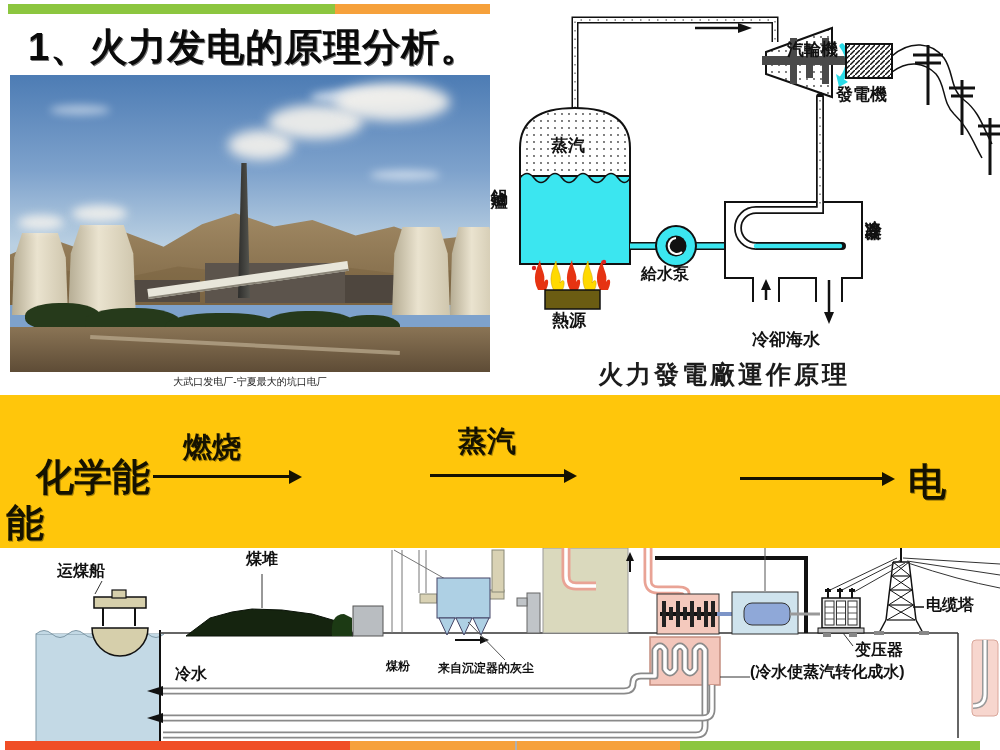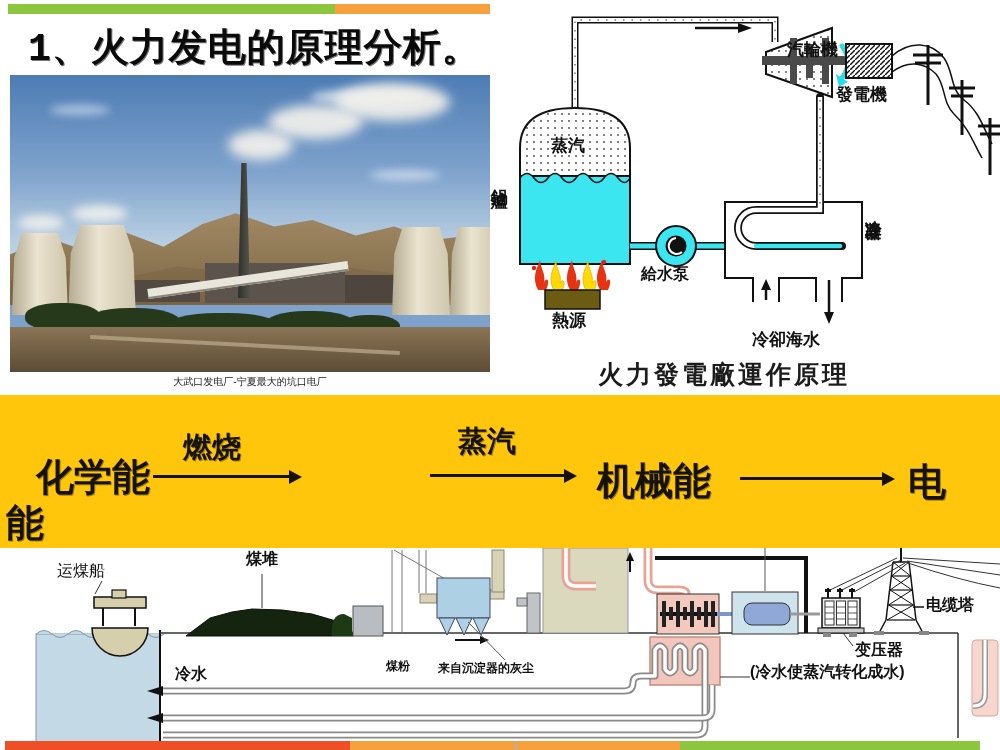--- a/index.html
+++ b/index.html
@@ -3,21 +3,21 @@
 <meta charset="utf-8">
 <style>
   html,body{margin:0;padding:0;}
   body{width:1000px;height:750px;position:relative;background:#ffffff;overflow:hidden;
        font-family:"Liberation Sans",sans-serif;}
   .abs{position:absolute;}
   
   .bar{position:absolute;height:10px;top:4px;}
   .bbar{position:absolute;height:9px;top:741px;}
   
-  #slide-title{left:28px;top:22px;width:560px;font-family:Liberation Mono, monospace;
+  #slide-title{left:28px;top:22px;width:560px;font-family:Liberation Sans, sans-serif;
     font-weight:bold;font-size:38px;color:#0a0a0a;letter-spacing:1px;
     text-shadow:1px 1px 0 #777;}
   
   #photo{left:10px;top:75px;width:480px;height:297px;overflow:hidden;background:#7ea2cc;}
   #photo .sky{left:0;top:0;width:480px;height:200px;
     background:linear-gradient(180deg,#4d7cb4 0%,#7ea2cc 48%,#bad0e2 85%);}
   .cloud{background:#fff;border-radius:50%;filter:blur(4px);opacity:.65;}
   .smoke{background:#f3f1ec;border-radius:50%;filter:blur(6px);opacity:.92;}
   .mounts{left:0;top:118px;width:480px;height:112px;
     background:linear-gradient(180deg,#a8906a 0%,#8a7350 70%,#7c6647 100%);
@@ -192,21 +192,20 @@
 <div class="dlab v" style="left:864px;top:206px;">冷凝器</div>
 <div class="dlab" style="left:752px;top:331px;text-align:right;">冷卻海水</div>
 <div class="abs" id="plant-title">火力發電廠運作原理</div>
 
 <div class="abs" id="banner" style="background-color: rgb(255, 198, 11);">
   <div class="enode" style="left:36px;top:57px;">化学能</div>
   <div class="alabel" style="left:183px;top:33px;">燃烧</div>
   <div class="farrow" style="left:153px;top:80px;width:136px;"></div>
   <div class="alabel" style="left:458px;top:27px;">蒸汽</div>
   <div class="farrow" style="left:430px;top:79px;width:134px;"></div>
-  <div class="enode" style="left:597px;top:61px;">机械能</div>
   <div class="farrow" style="left:740px;top:82px;width:142px;"></div>
   <div class="enode" style="left:908px;top:62px;">电</div>
   <div class="enode" style="left:6px;top:103px;">能</div>
 </div>
 
 <svg class="abs" style="left:0;top:548px;" width="1000" height="194" viewBox="0 0 1000 194">
 
   <g>
     <rect x="36" y="86" width="124" height="108" fill="#c3d9e5" stroke="#7e98a6" stroke-width="1"></rect>
     <path d="M36 86 q8 -7 16 0 t16 0 t16 0 t16 0 t16 0 t16 0 t16 0 t16 0" fill="#c3d9e5" stroke="#7e98a6" stroke-width="1"></path>
@@ -360,21 +359,21 @@
     <line x1="720" y1="129" x2="750" y2="129" stroke="#333" stroke-width="1"></line>
   </g>
 
   <g>
     <rect x="972" y="92" width="26" height="76" rx="4" fill="#f7d6ce" stroke="#d9a79b" stroke-width="1"></rect>
     <path d="M985 92 V146 Q985 158 973 158" fill="none" stroke="#999" stroke-width="6"></path>
     <path d="M985 92 V146 Q985 158 973 158" fill="none" stroke="#fff" stroke-width="3"></path>
   </g>
 </svg>
 
-<div class="dlab small" style="left:57px;top:563px;font-size:16px;font-weight:normal;">运煤船</div>
+<div class="dlab small" style="left:57px;top:563px;font-size:16px;font-weight:bold;">运煤船</div>
 <div class="dlab small" style="left:246px;top:551px;font-size:16px;font-weight:bold;">煤堆</div>
 <div class="dlab small" style="left:175px;top:666px;font-size:16px;font-weight:bold;">冷水</div>
 <div class="dlab small" style="left:386px;top:660px;font-size:12px;font-weight:bold;">煤粉</div>
 <div class="dlab small" style="left:438px;top:662px;font-size:12px;font-weight:bold;">来自沉淀器的灰尘</div>
 <div class="dlab small" style="left:855px;top:642px;font-size:16px;font-weight:bold;">变压器</div>
 <div class="dlab small" style="left:926px;top:597px;font-size:16px;font-weight:bold;">电缆塔</div>
 <div class="dlab small" style="left:750px;top:664px;font-size:16px;font-weight:bold;">(冷水使蒸汽转化成水)</div>
 
 <div class="bbar" style="left: 5px; width: 345px; background-color: rgb(240, 78, 38);"></div>
 <div class="bbar" style="left: 350px; width: 330px; background-color: rgb(246, 161, 59);"></div>

